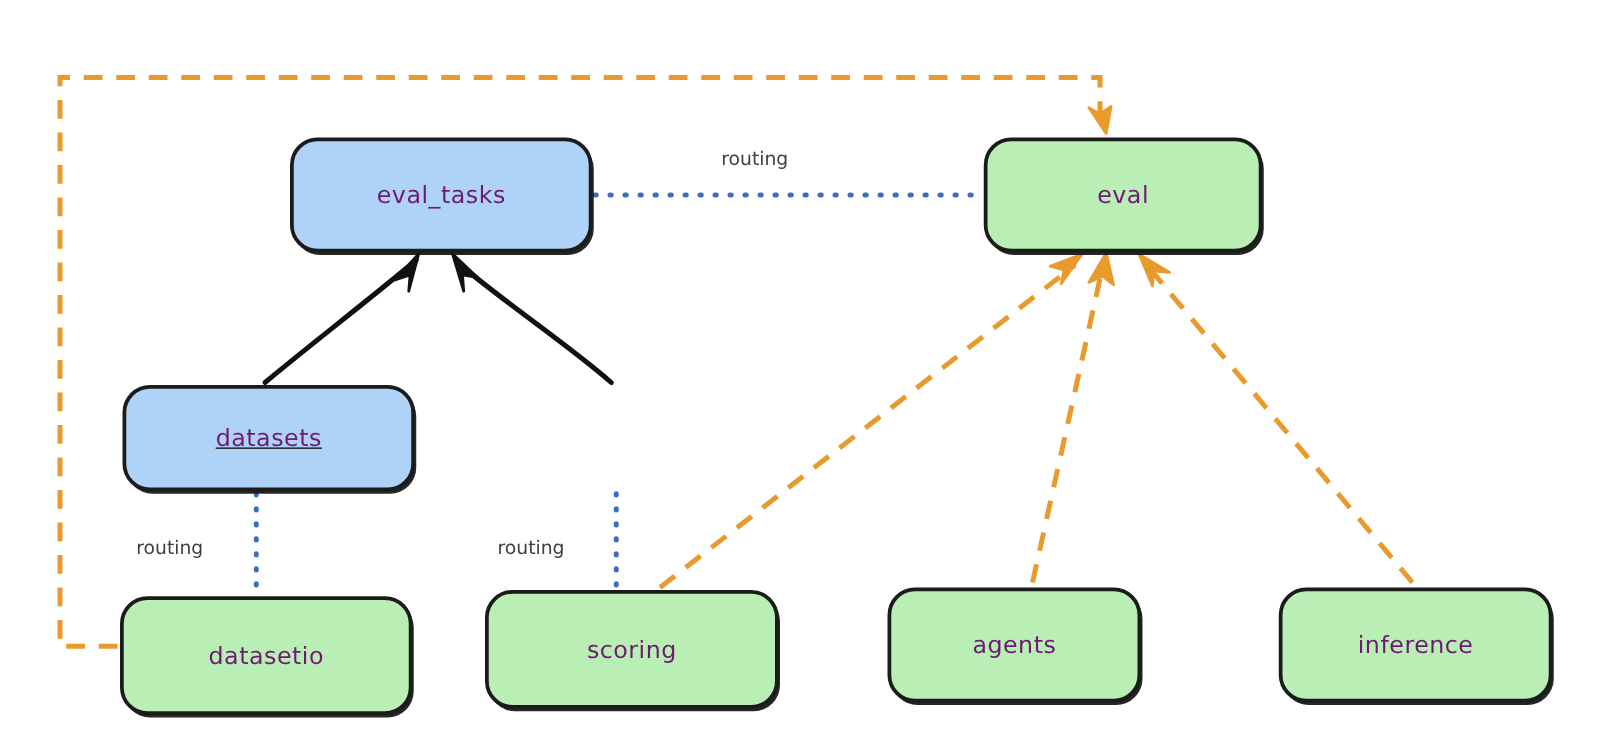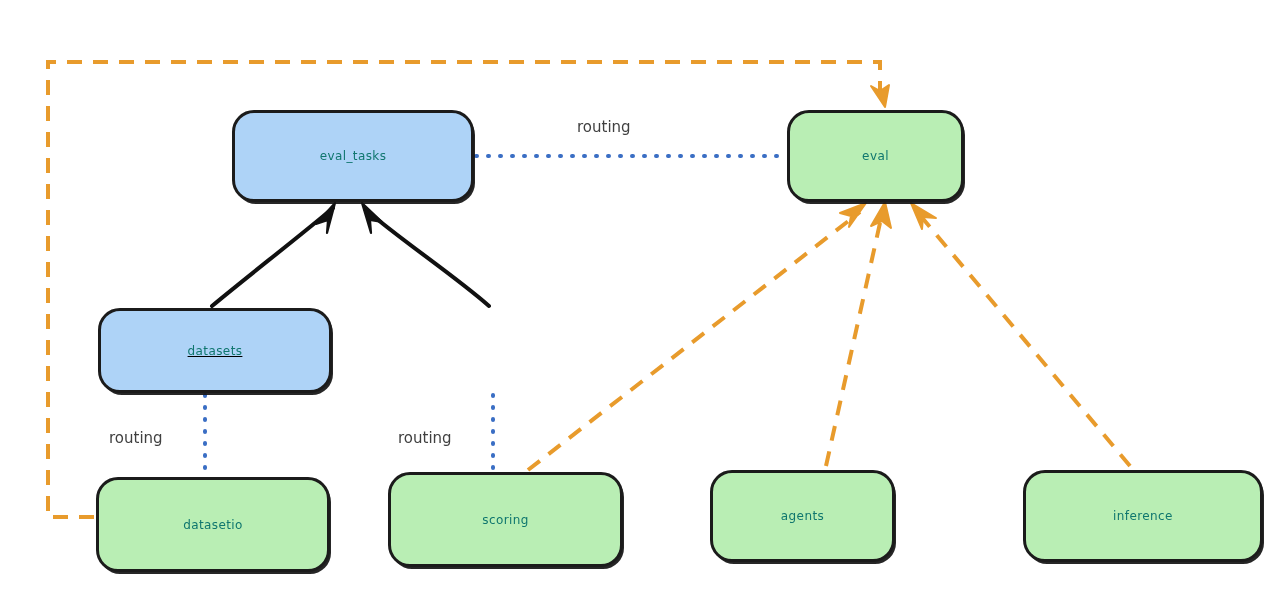--- a/index.html
+++ b/index.html
@@ -45,22 +45,22 @@
     box-shadow: 2px 3px 0 -1px rgba(20,20,20,0.92);
   }
   .node-api {
     background: #aed3f7;
   }
   .node-provider {
     background: #b9eeb4;
   }
   .node-label {
     font-family: "DejaVu Sans", sans-serif;
-    font-size: 12px;
-    color: #0f766e;
+    font-size: 19px;
+    color: #701a75;
     letter-spacing: 0.4px;
     white-space: nowrap;
     user-select: none;
   }
   .edge-label {
     position: absolute;
     font-family: "DejaVu Sans", sans-serif;
     font-size: 15px;
     color: #404040;
     white-space: nowrap;
@@ -117,42 +117,42 @@
     </g>
 
   </svg>
 
   <div id="node-layer">
 
     <div class="node node-api" style="left:232px; top:110px; width:242px; height:92px;">
       <span class="node-label">eval_tasks</span>
     </div>
 
-    <div class="node node-provider" style="left:787px; top:110px; width:177px; height:92px;">
+    <div class="node node-provider" style="left:787px; top:110px; width:223px; height:92px;">
       <span class="node-label">eval</span>
     </div>
 
     <div class="node node-api" style="left:98px; top:308px; width:234px; height:85px;text-decoration:underline;">
       <span class="node-label">datasets</span>
     </div>
 
 
     <div class="node node-provider" style="left:96px; top:477px; width:234px; height:95px;">
       <span class="node-label">datasetio</span>
     </div>
 
     <div class="node node-provider" style="left:388px; top:472px; width:235px; height:95px;">
       <span class="node-label">scoring</span>
     </div>
 
-    <div class="node node-provider" style="left:710px; top:470px; width:185px; height:92px;">
+    <div class="node node-provider" style="left:710px; top:470px; width:203px; height:92px;">
       <span class="node-label">agents</span>
     </div>
 
-    <div class="node node-provider" style="left:1023px; top:470px; width:240px; height:92px;">
+    <div class="node node-provider" style="left:1023px; top:470px; width:219px; height:92px;">
       <span class="node-label">inference</span>
     </div>
 
     <span class="edge-label" style="left:577px; top:118px;">routing</span>
 
     <span class="edge-label" style="left:109px; top:429px;">routing</span>
 
     <span class="edge-label" style="left:398px; top:429px;">routing</span>
 
   </div>

